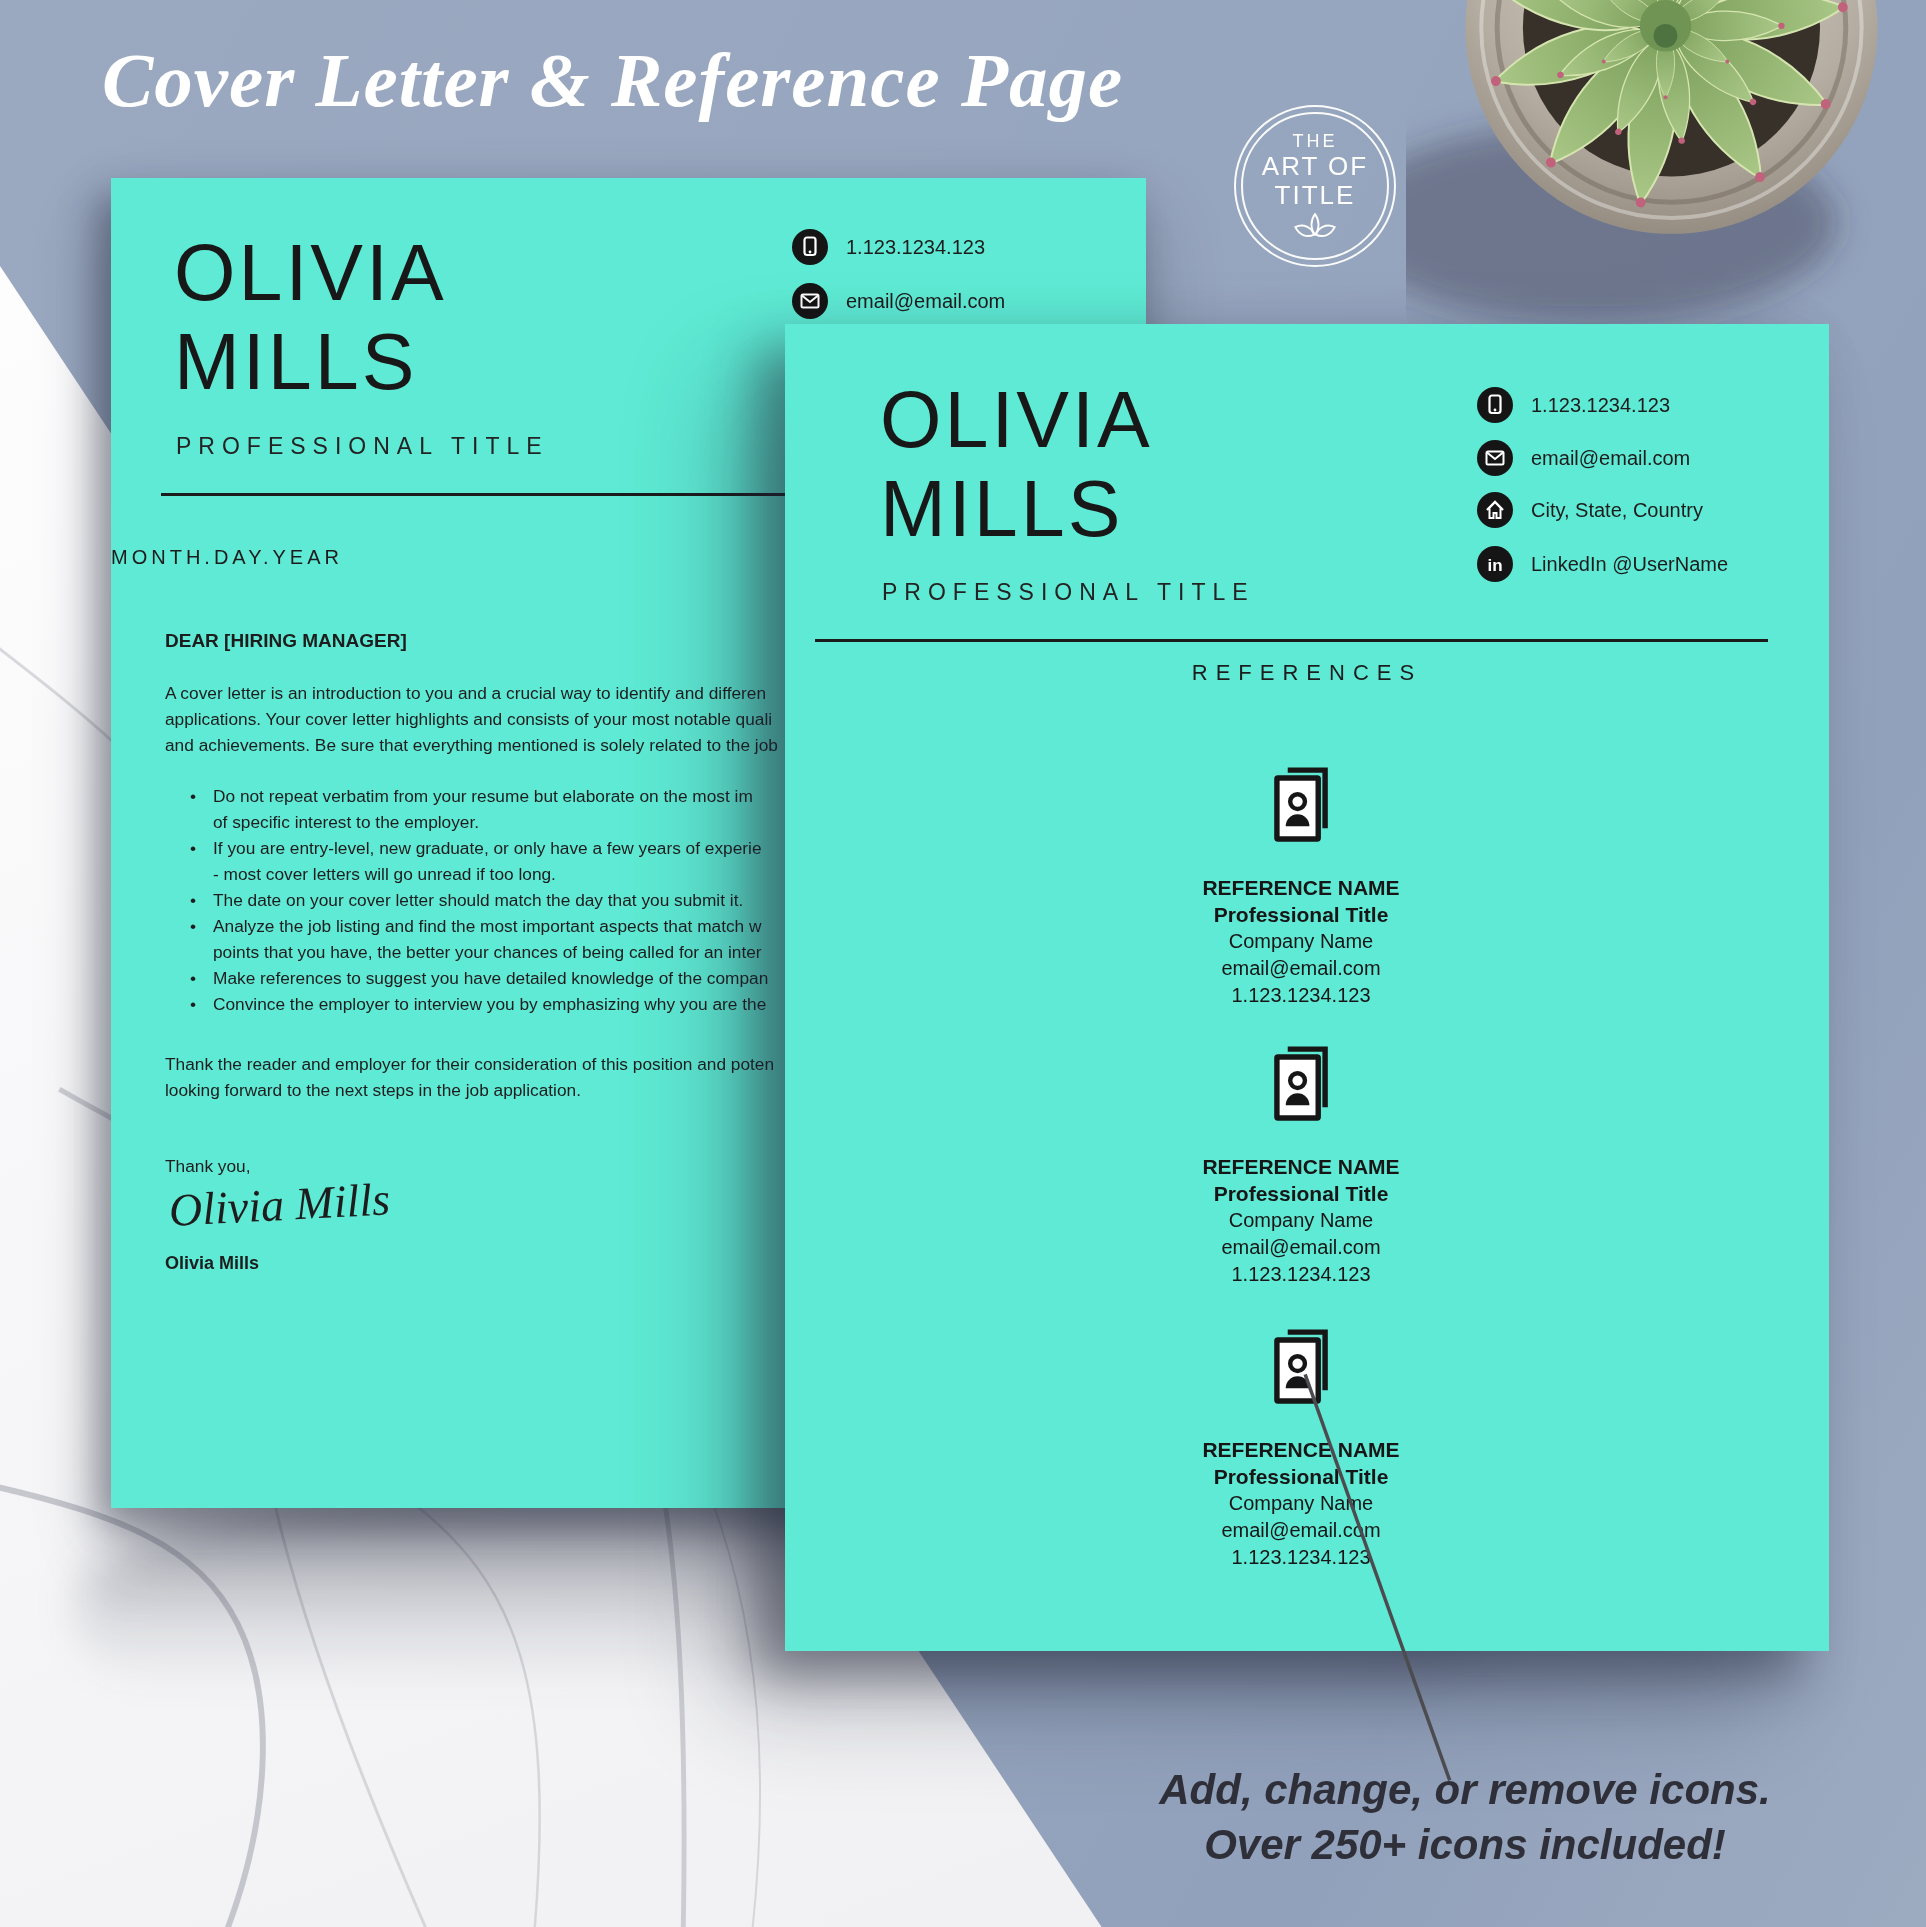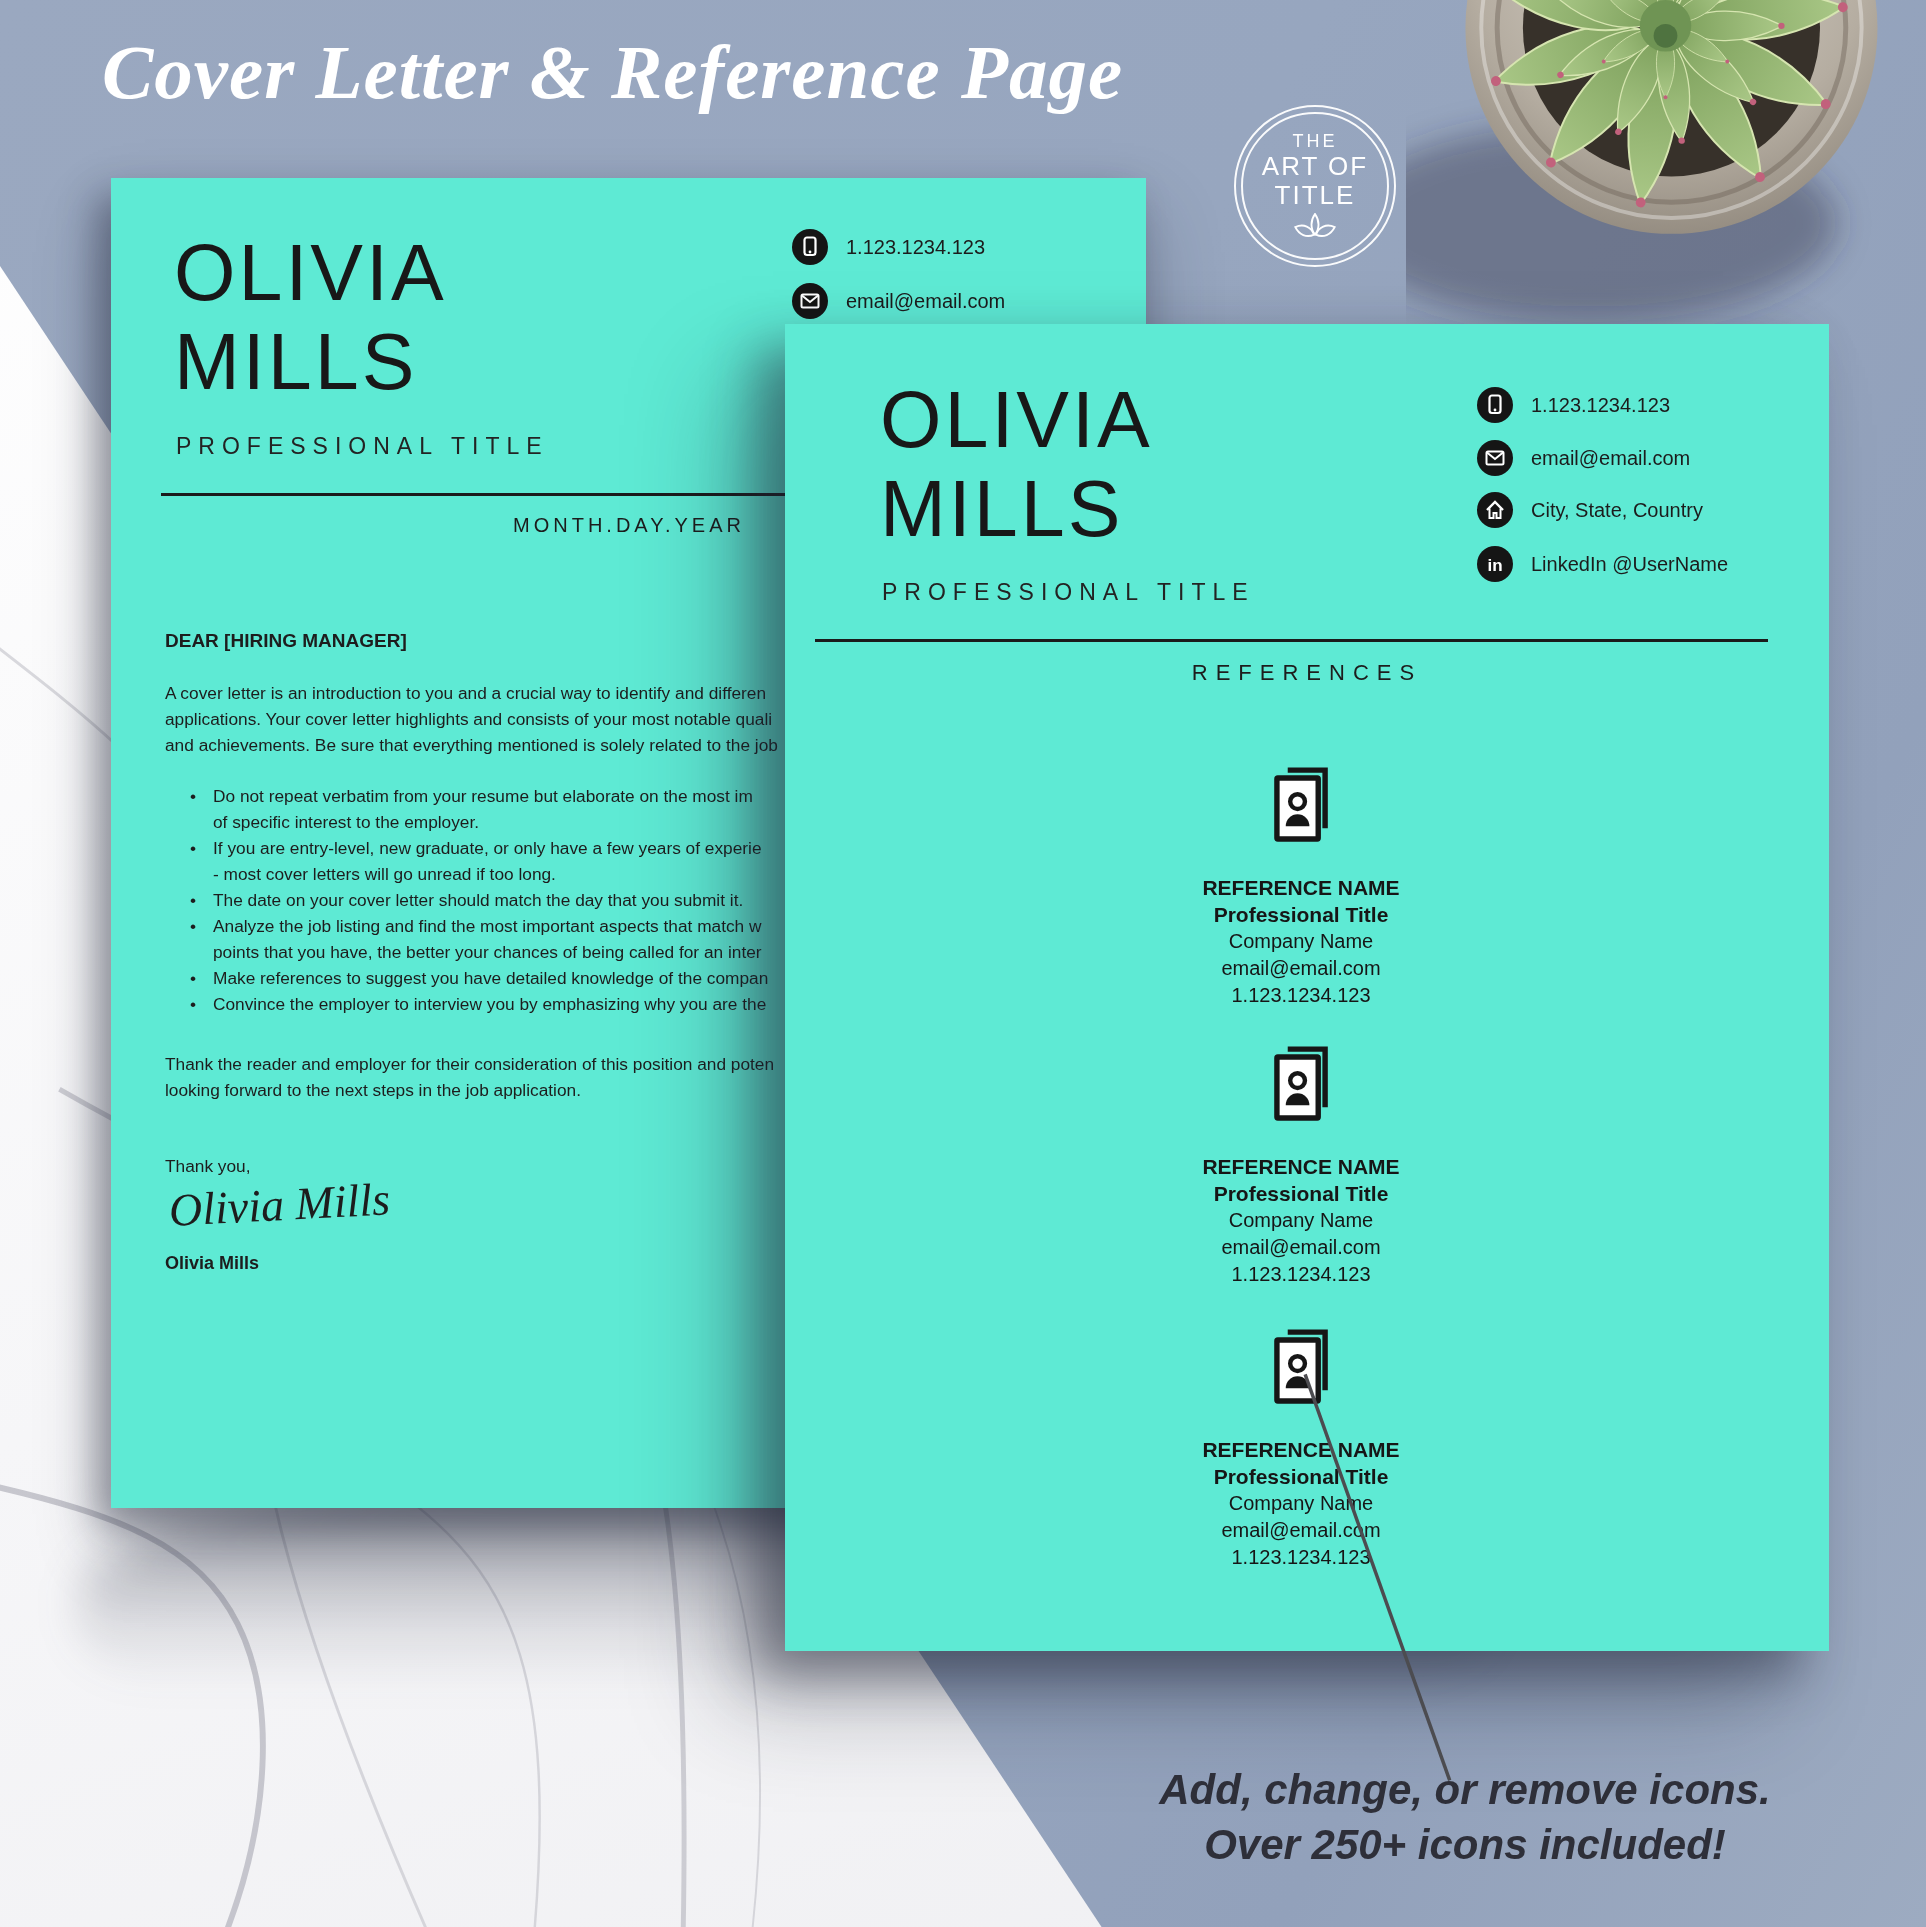--- a/index.html
+++ b/index.html
@@ -10,21 +10,21 @@
   .marble{position:absolute;inset:0;z-index:0;background:linear-gradient(160deg,#ffffff 0%,#f6f6f8 55%,#efeff2 100%);}
   .marble svg{position:absolute;inset:0;}
   .blue-panel{position:absolute;inset:0;z-index:1;
     background:linear-gradient(118deg,#9aa8c0 0%,#97a6bf 45%,#92a1bb 78%,#9dabc1 100%);
     clip-path:polygon(0 0,100% 0,100% 100%,57.2% 100%,0 13.8%);}
   .page-shade{position:absolute;left:79px;top:1463px;width:1406px;height:297px;z-index:3;
     background:linear-gradient(to bottom,rgba(56,61,80,.45),rgba(56,61,80,0) 75%);
     filter:blur(20px);border-radius:45%;}
 
   
-  .hero-title{position:absolute;left:102px;top:28px;z-index:2;margin:0;
+  .hero-title{position:absolute;left:102px;top:36px;z-index:2;margin:0;
     font-family:"Liberation Serif",serif;font-style:italic;font-weight:600;
     font-size:77px;letter-spacing:1px;color:#ffffff;white-space:nowrap;}
 
   
   .badge{position:absolute;left:1234px;top:105px;width:162px;height:162px;z-index:2;
     border:2.5px solid rgba(255,255,255,.95);border-radius:50%;box-sizing:border-box;}
   .badge-inner{position:absolute;inset:5px;border:2px solid rgba(255,255,255,.95);border-radius:50%;
     display:flex;flex-direction:column;align-items:center;justify-content:center;color:#fff;}
   .badge-l1{font-size:18px;letter-spacing:3px;line-height:22px;}
   .badge-l2,.badge-l3{font-size:26px;letter-spacing:2px;line-height:29px;}
@@ -52,21 +52,21 @@
   .contact-row{position:absolute;display:flex;align-items:center;gap:18px;}
   .contact-row .cval{font-size:20px;color:#1c1c1c;white-space:nowrap;}
   .page.cover .contact-row.r0{left:681px;top:51px;}
   .page.cover .contact-row.r1{left:681px;top:105px;}
   .page.reference .contact-row.r0{left:692px;top:63px;}
   .page.reference .contact-row.r1{left:692px;top:116px;}
   .page.reference .contact-row.r2{left:692px;top:168px;}
   .page.reference .contact-row.r3{left:692px;top:222px;}
 
   
-  .date-line{position:absolute;top:336px;left:0;width:634px;text-align:right;
+  .date-line{position:absolute;top:368px;left:0;width:634px;text-align:left;
     font-size:20px;letter-spacing:4px;color:#1c1c1c;}
   .letter-body{position:absolute;left:54px;top:450px;right:0;font-size:17.3px;
     line-height:26px;color:#1d1d1d;white-space:nowrap;}
   .salutation{font-weight:bold;font-size:19px;}
   .intro{margin-top:26px;}
   .bullets{margin-top:25px;}
   .bl{position:relative;padding-left:48px;}
   .bl.b::before{content:"\2022";position:absolute;left:25px;}
   .closing{margin-top:34px;}
   .valediction{margin-top:50px;}

